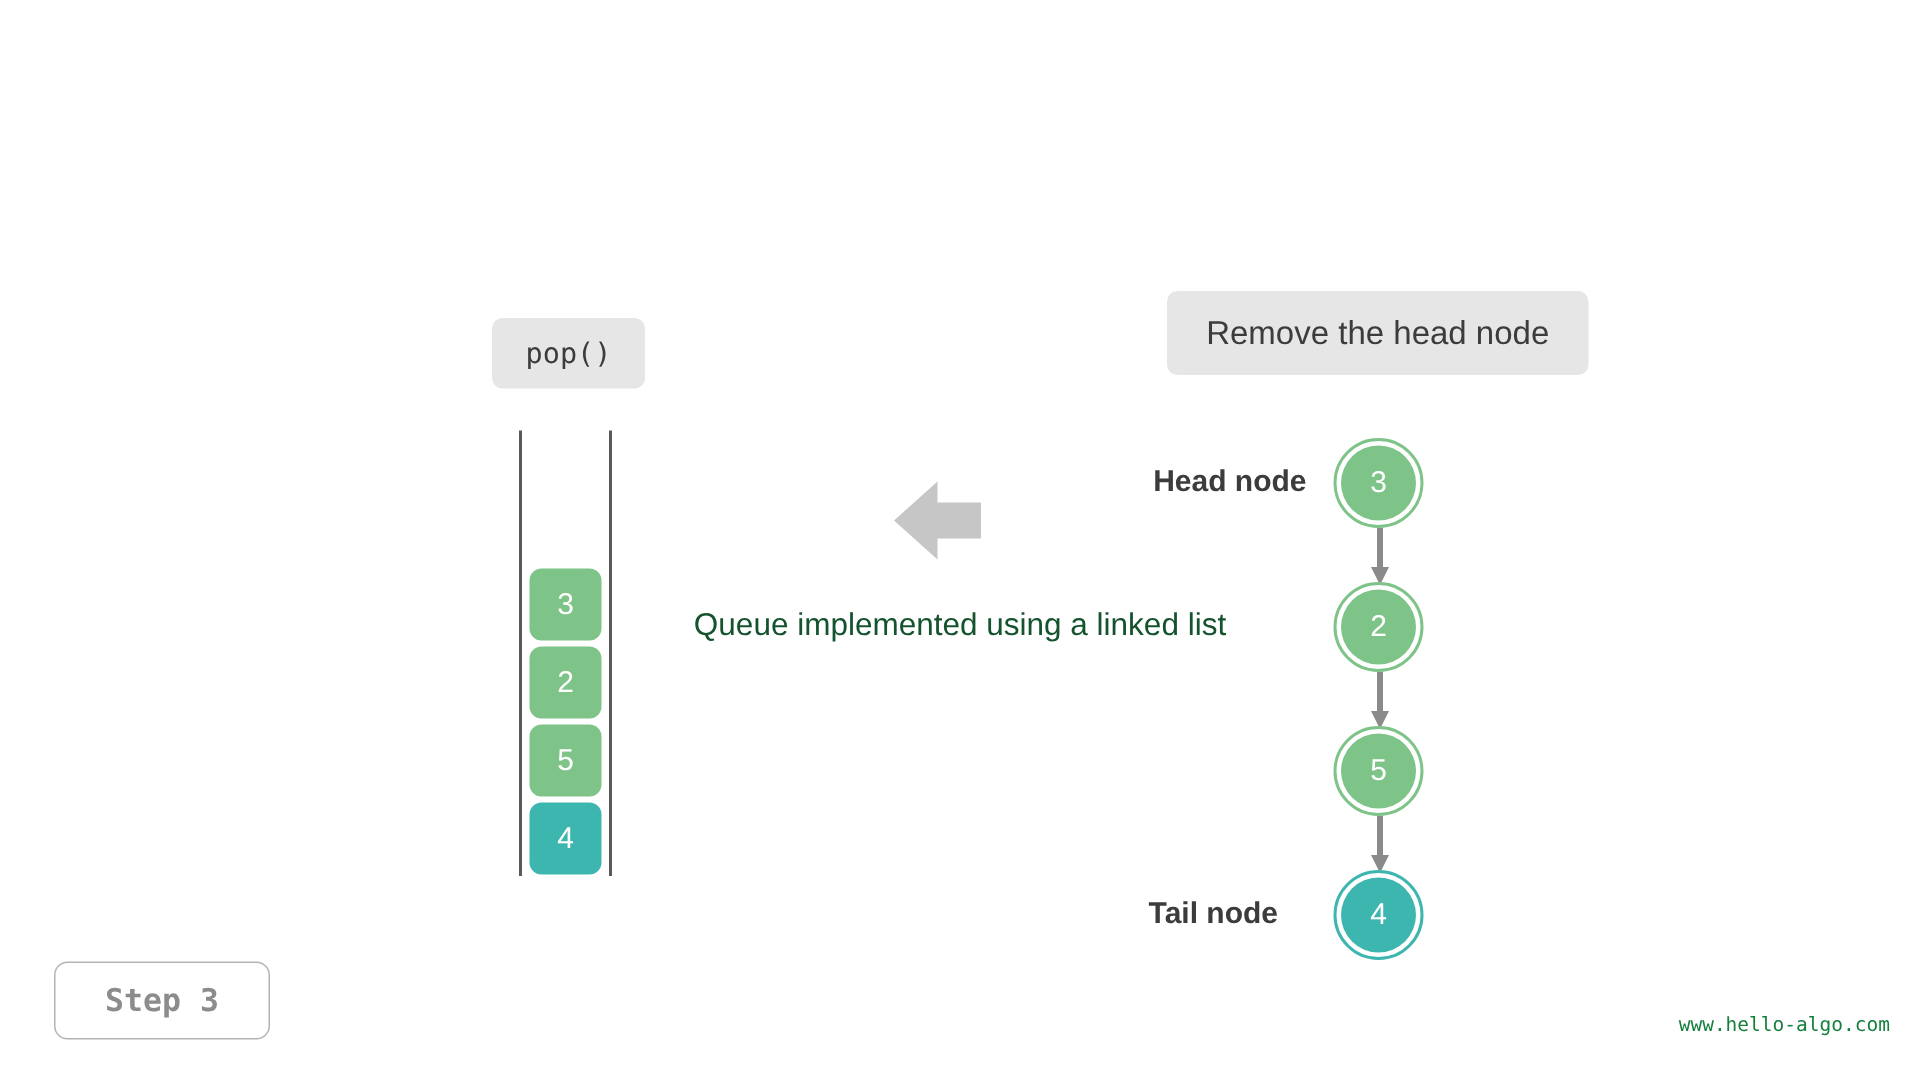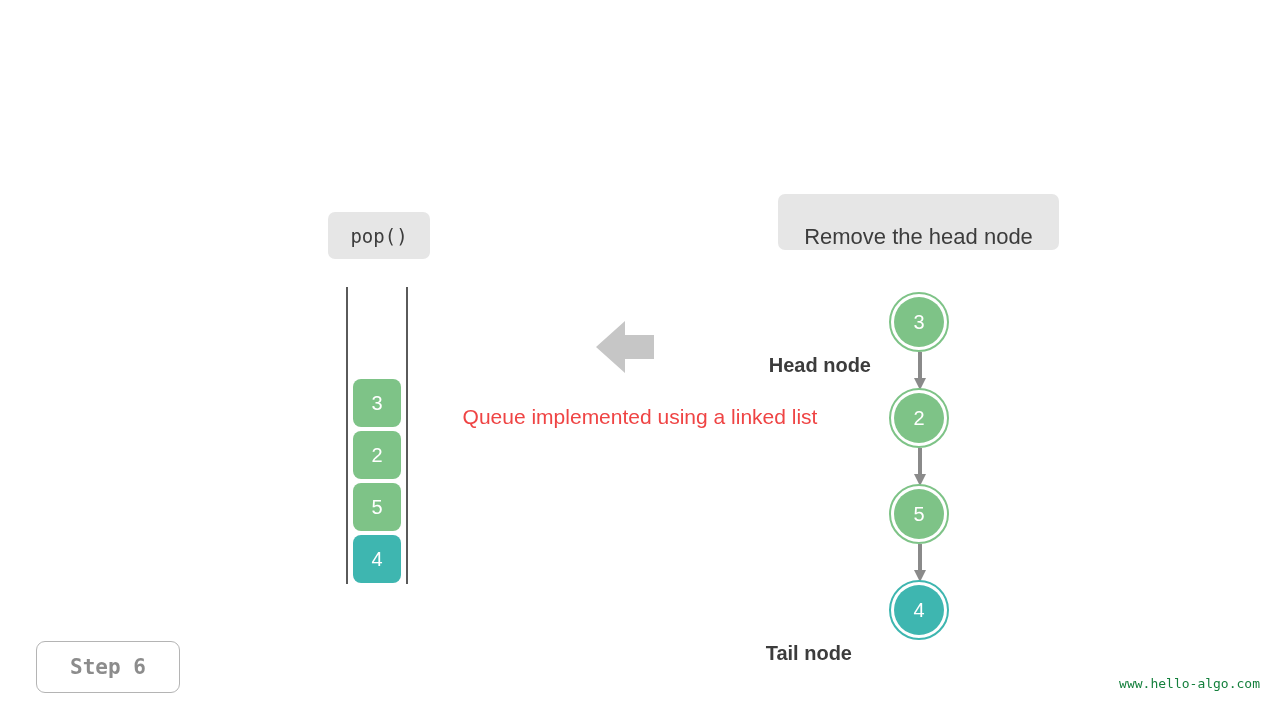--- a/index.html
+++ b/index.html
@@ -34,21 +34,20 @@
     font-family: "DejaVu Sans Mono", monospace;
     font-size: 19px;
     letter-spacing: 0px;
   }
   #action-pill {
     left: 778px;
     top: 194px;
     width: 281px;
     height: 56px;
     font-size: 22px;
-    align-items: flex-end;
   }
 
   
   #queue-area {
     position: absolute;
     left: 345px;
     top: 287px;
     width: 64px;
     height: 297px;
   }
@@ -84,21 +83,21 @@
   .cell.green { background: #7ec387; }
   .cell.teal  { background: #3eb6b0; }
 
   
   #caption {
     position: absolute;
     left: 437px;
     top: 405px;
     width: 406px;
     text-align: center;
-    color: #ef4444;
+    color: #14532d;
     font-size: 21px;
     white-space: nowrap;
   }
 
   
   #flow-arrow {
     position: absolute;
     left: 596px;
     top: 320px;
     width: 58px;
@@ -146,21 +145,20 @@
   }
 
   
   .node-label {
     position: absolute;
     font-size: 20px;
     font-weight: bold;
     color: #3c3c3c;
     white-space: nowrap;
     text-align: right;
-    margin-top: 44px;
   }
   #head-label { left: 651px; top: 310px; width: 220px; }
   #tail-label { left: 632px; top: 598px; width: 220px; }
 
   
   #step-badge {
     position: absolute;
     left: 36px;
     top: 641px;
     width: 144px;
@@ -269,16 +267,16 @@
     <div class="node-inner">
       <span>4</span>
     </div>
   </div>
 </div>
 
 <div class="node-label" id="head-label">Head node</div>
 <div class="node-label" id="tail-label">Tail node</div>
 
 <div id="step-badge">
-  <span>Step  6</span>
+  <span>Step  3</span>
 </div>
 
 <div id="watermark">www.hello-algo.com</div>
 
 </body></html>

